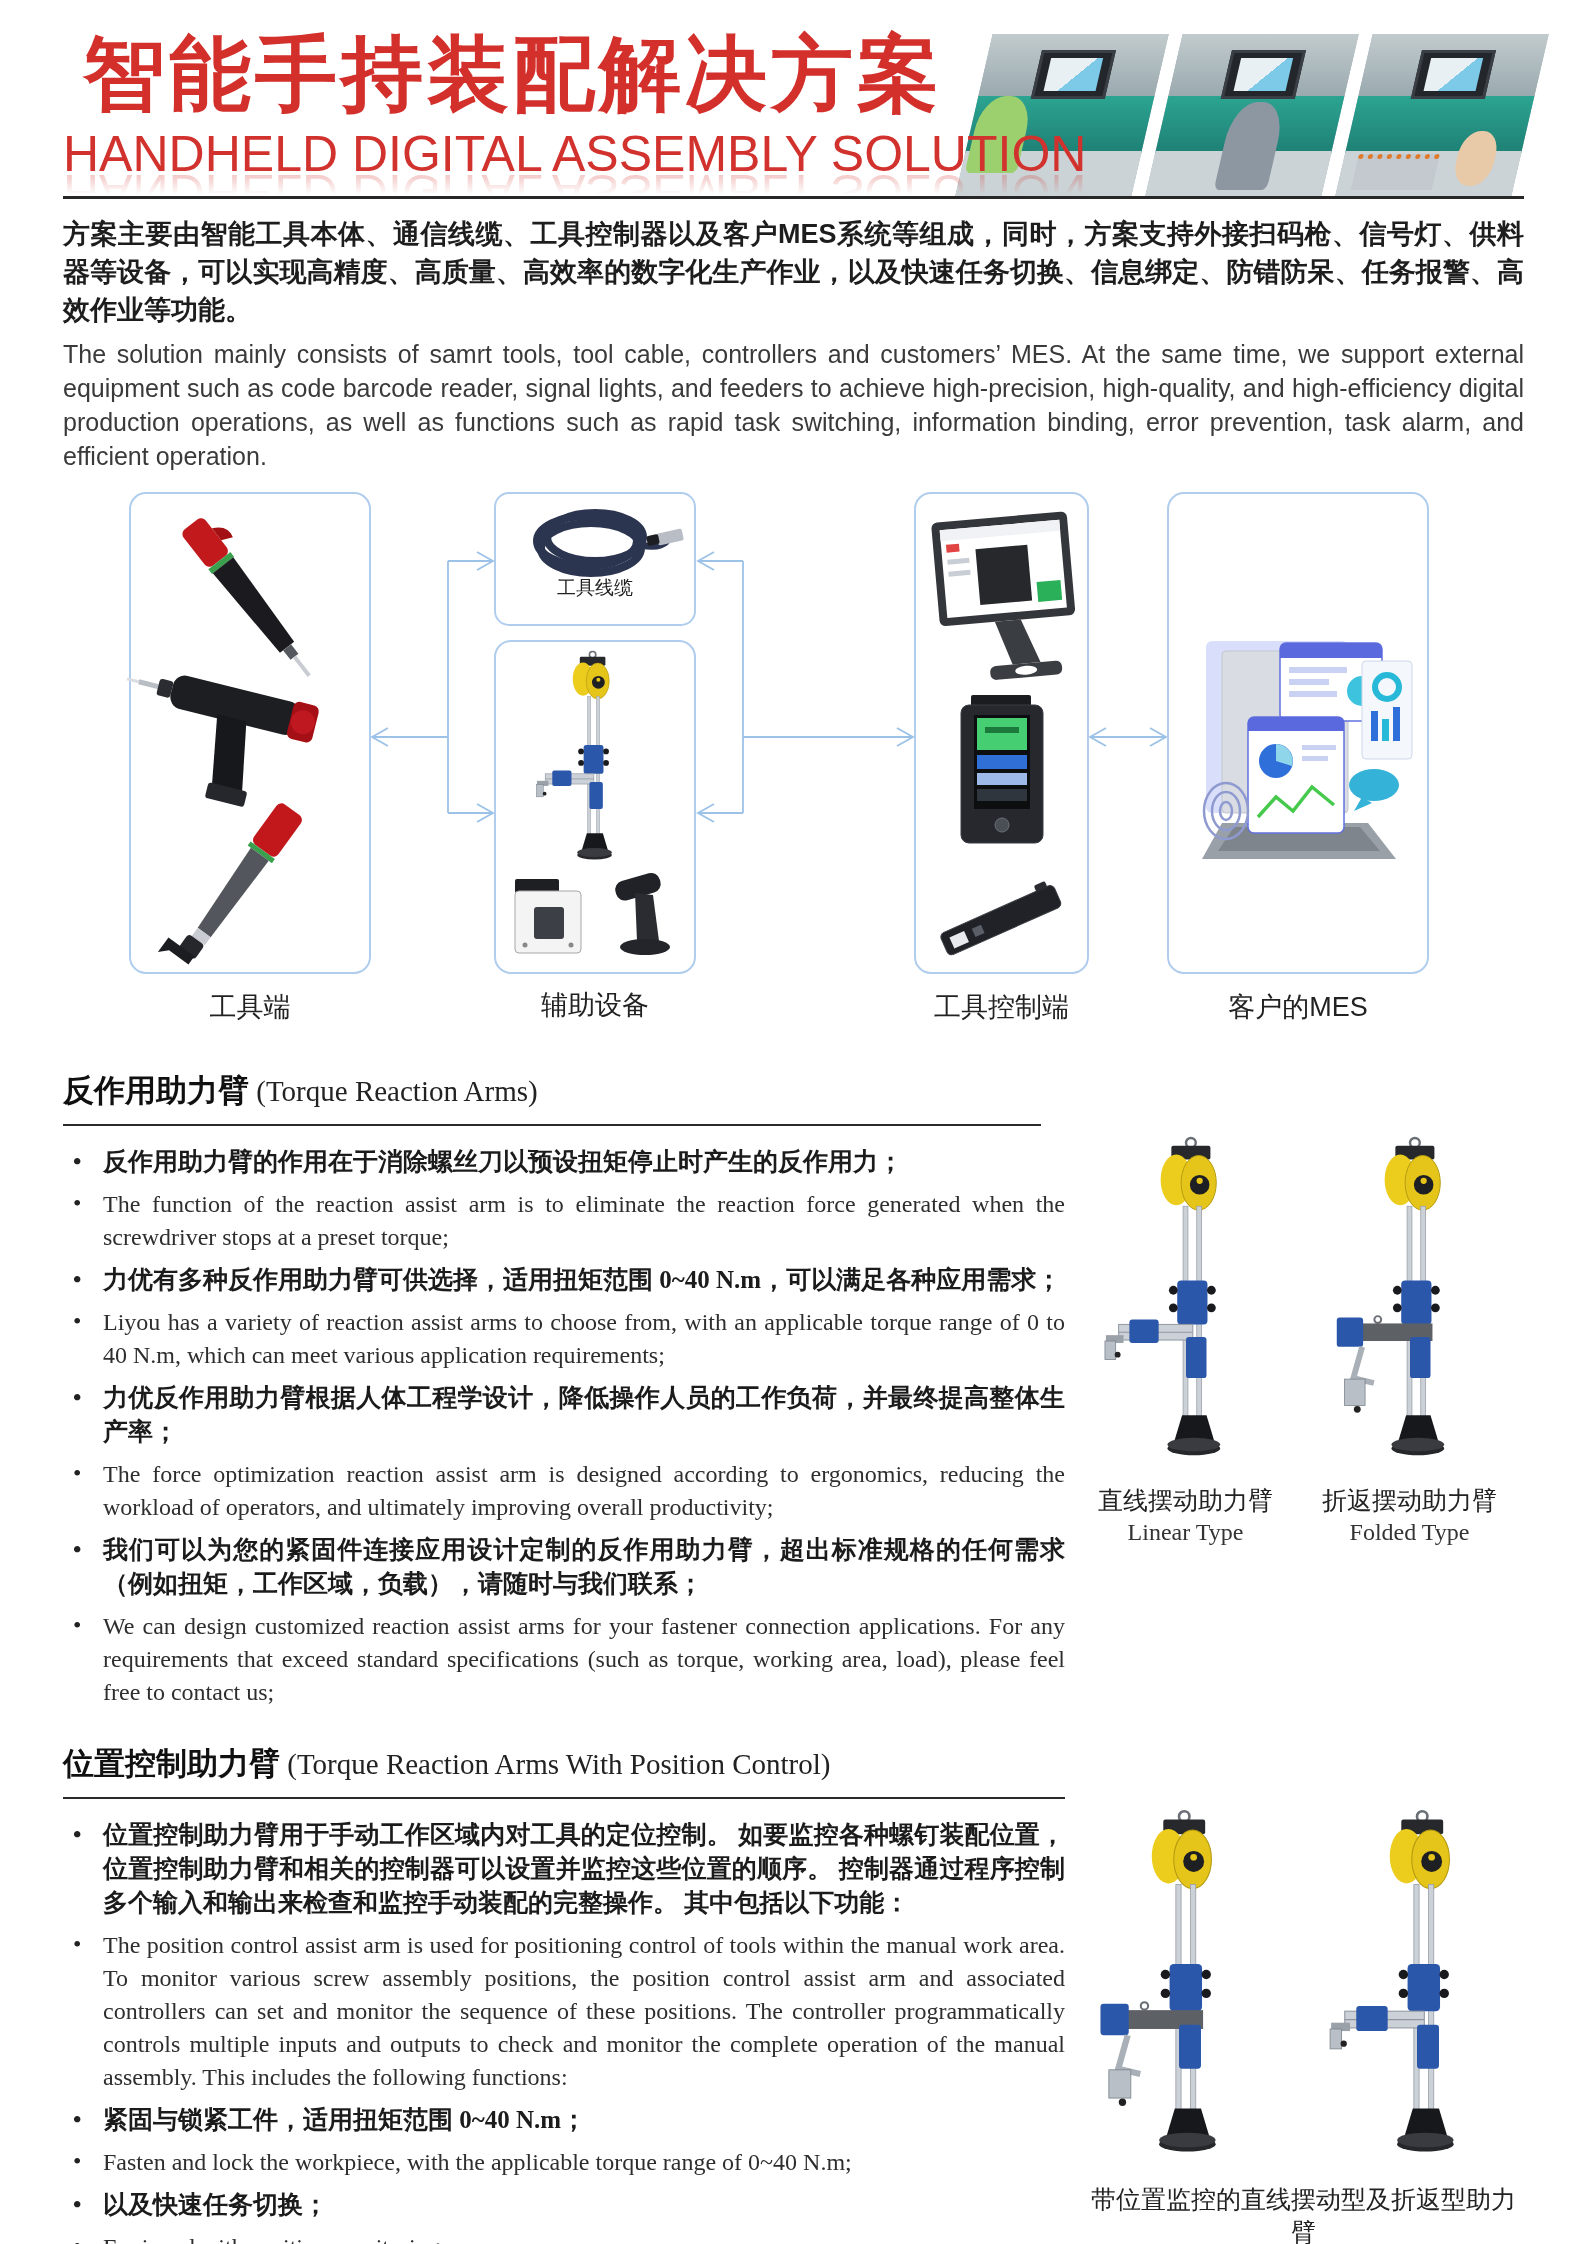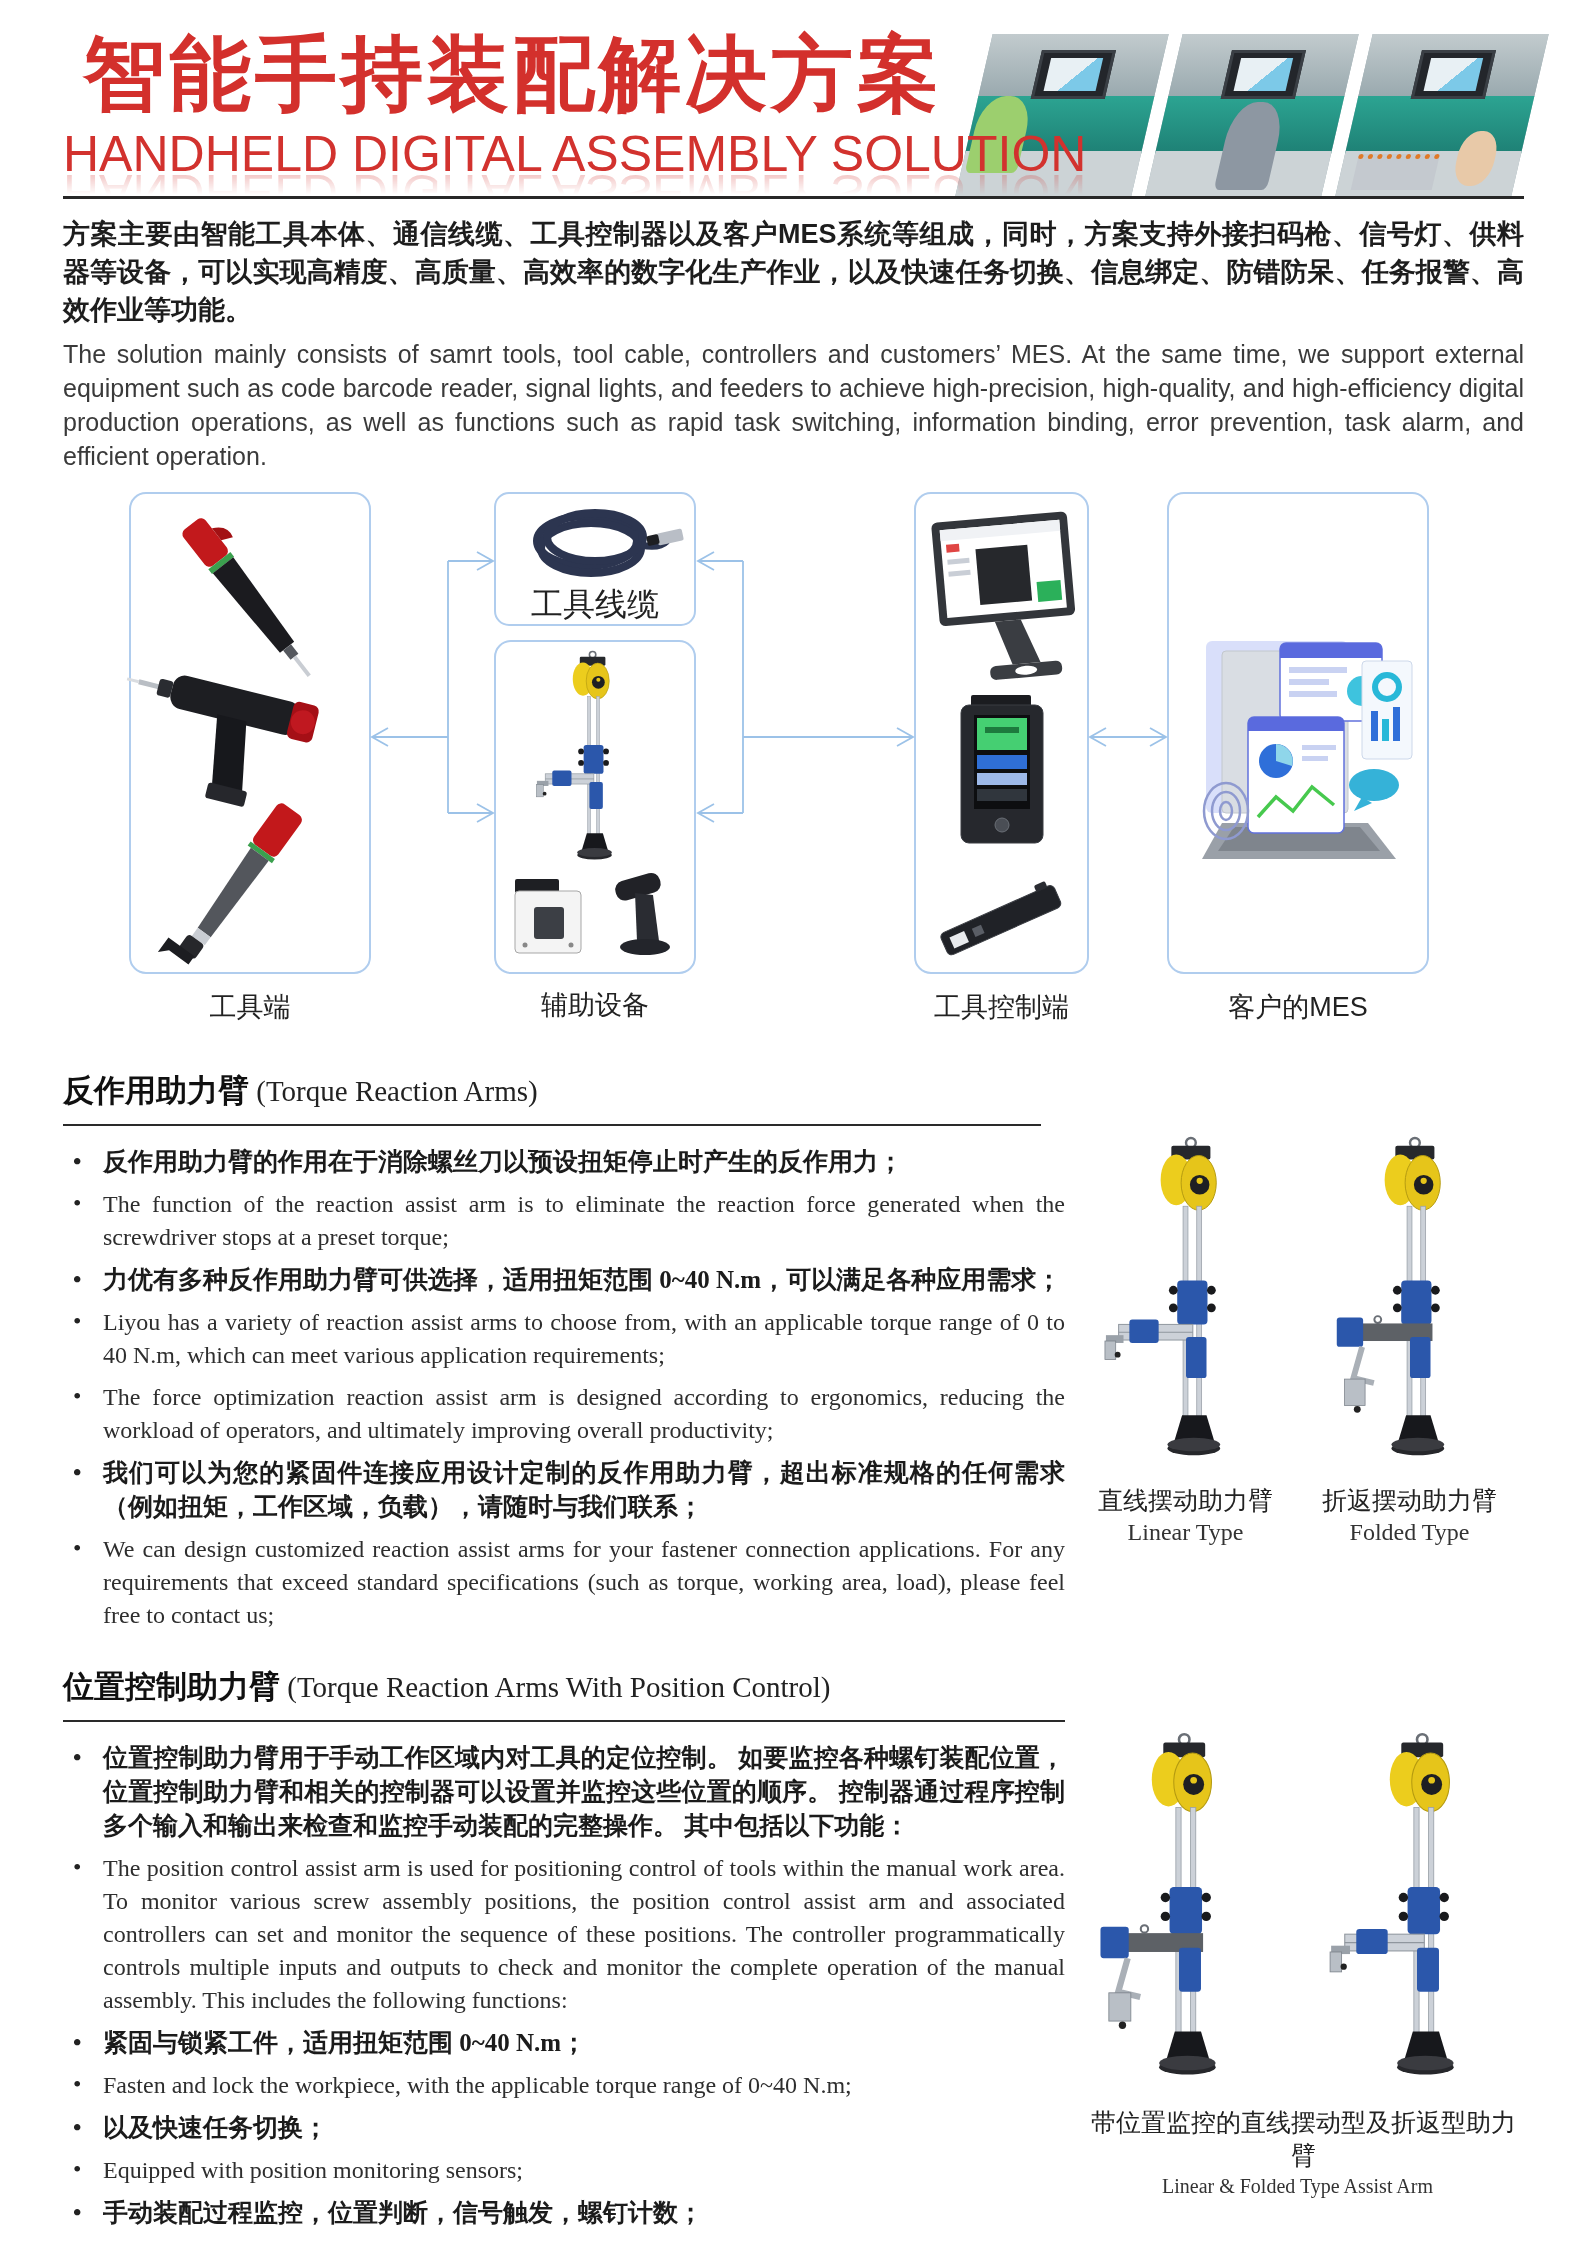--- a/index.html
+++ b/index.html
@@ -53,21 +53,21 @@
     color:#3a3a3a; text-align:justify;
   }
 
   
   .diagram { position:relative; margin:18px 63px 0; width:1461px; height:545px; }
   .diagram svg.layer { position:absolute; left:0; top:0; }
   .node-label {
     position:absolute; text-align:center; font-size:27px; color:#222222;
   }
   .lbl-tool-end        { left:67px;  top:498px; width:240px; }
-  .lbl-tool-cable      { left:432px; top:92px;  width:200px; font-size:32px; }
+  .lbl-tool-cable      { left:432px; top:84px;  width:200px; font-size:19px; }
   .lbl-aux-equipment   { left:432px; top:496px; width:200px; }
   .lbl-tool-controller { left:852px; top:498px; width:173px; }
   .lbl-customer-mes    { left:1105px;top:498px; width:260px; }
 
   
   .section { margin:34px 63px 0;font-family:Liberation Serif, serif; }
   .section-head { white-space:nowrap; }
   .head-zh { font-size:31px; font-weight:800; color:#101010; }
   .head-en { font-size:29px; font-weight:400; color:#222222; }
   .head-rule { border:0; border-top:2px solid #2a2a2a; margin-top:12px; }
@@ -374,20 +374,21 @@
       <ul class="bullets">
 
           <li class="zh">反作用助力臂的作用在于消除螺丝刀以预设扭矩停止时产生的反作用力；</li>
 
           <li class="en">The function of the reaction assist arm is to eliminate the reaction force generated when the screwdriver stops at a preset torque;</li>
 
           <li class="zh">力优有多种反作用助力臂可供选择，适用扭矩范围 0~40 N.m，可以满足各种应用需求；</li>
 
           <li class="en">Liyou has a variety of reaction assist arms to choose from, with an applicable torque range of 0 to 40 N.m, which can meet various application requirements;</li>
 
+          <li class="zh">力优反作用助力臂根据人体工程学设计，降低操作人员的工作负荷，并最终提高整体生产率；</li>
 
           <li class="en">The force optimization reaction assist arm is designed according to ergonomics, reducing the workload of operators, and ultimately improving overall productivity;</li>
 
           <li class="zh">我们可以为您的紧固件连接应用设计定制的反作用助力臂，超出标准规格的任何需求（例如扭矩，工作区域，负载），请随时与我们联系；</li>
 
           <li class="en">We can design customized reaction assist arms for your fastener connection applications. For any requirements that exceed standard specifications (such as torque, working area, load), please feel free to contact us;</li>
         </ul>
       <div class="figures">
         <div class="fig-row">
           <div class="figure">

